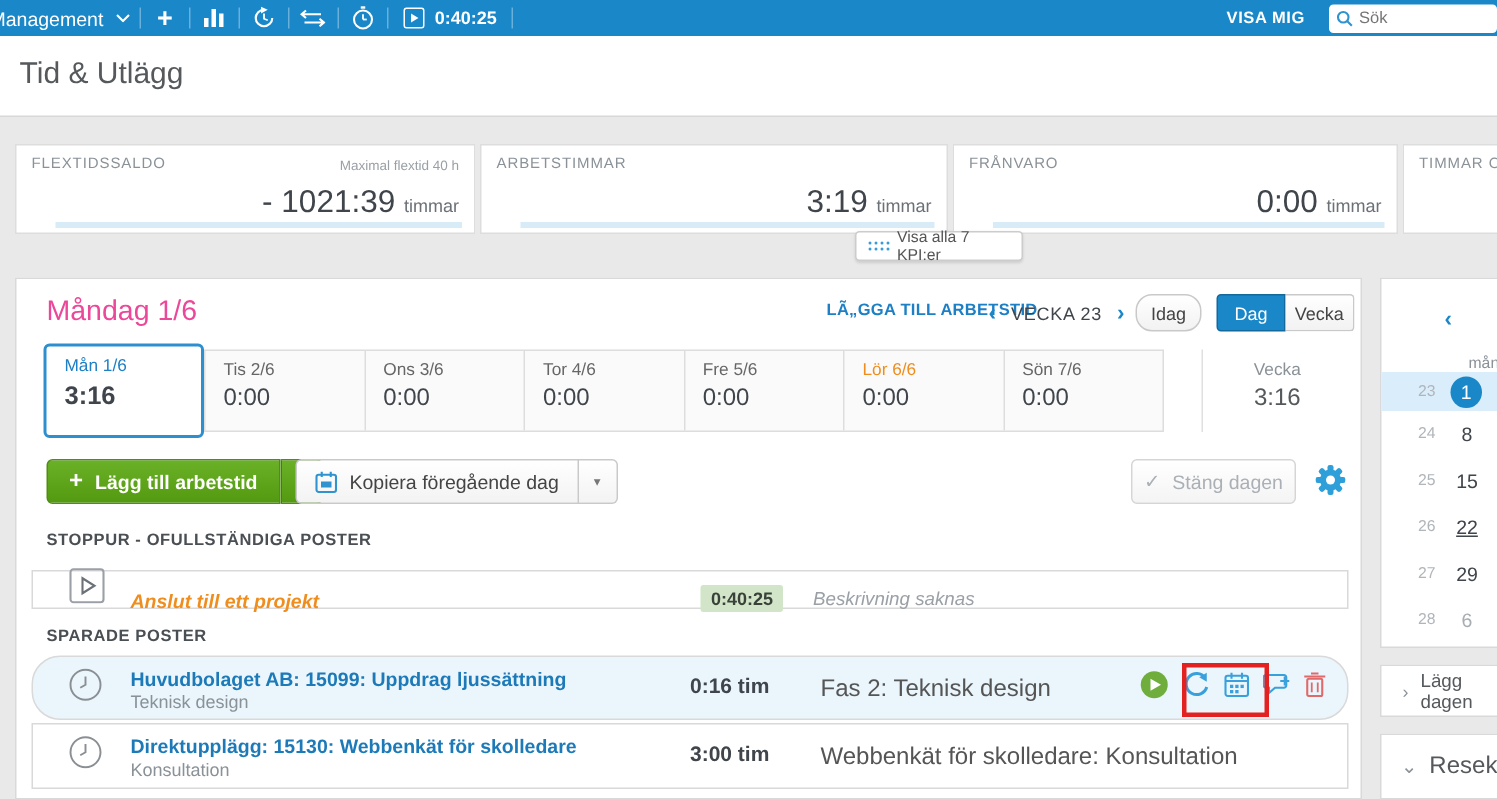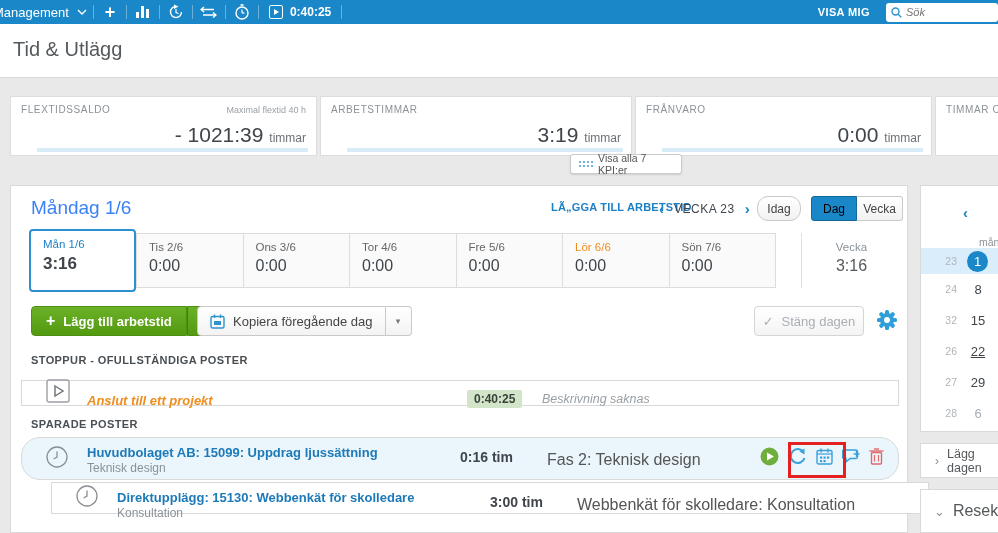--- a/index.html
+++ b/index.html
@@ -15,54 +15,54 @@
   .tb-ic { width:32px; height:24px; display:flex; align-items:center; justify-content:center; font-size:15px; cursor:pointer; }
   .tb-ic svg { display:block; }
   .chartbars { display:flex; align-items:flex-end; gap:2px; height:12px; }
   .chartbars i { display:block; width:3px; background:#fff; }
   .tb-timer { display:flex; align-items:center; gap:7px; padding:0 10px; font-size:12px; font-weight:bold; }
   .playsq { width:14px; height:14px; border:1px solid #fff; border-radius:2px; display:flex; align-items:center; justify-content:center; }
   .playsq i { display:block; width:0; height:0; border-left:5px solid #fff; border-top:3.5px solid transparent; border-bottom:3.5px solid transparent; margin-left:1px; }
   .tb-right { margin-left:auto; display:flex; align-items:center; height:100%; }
   .visamig { font-size:11px; font-weight:bold; letter-spacing:.4px; margin-right:16px; cursor:pointer; }
   .searchbox { width:112px; height:19px; background:#fff; border-radius:3px; display:flex; align-items:center; padding:0 5px; gap:4px; }
-  .searchbox input { border:none; outline:none; width:70px; font-size:11px; font-style:italic; color:#555; background:transparent; font-family:inherit; }
+  .searchbox input { border:none; outline:none; width:70px; font-size:11px; color:#555; background:transparent; font-family:inherit; }
   .green-sliver { position:absolute; left:0; top:25px; width:6px; height:7px; background:#5aa219; }
 
   
   .pagehead { position:absolute; left:0; top:24px; width:998px; height:54px; background:#fff; border-bottom:1px solid #d8d8d8; }
   .pagehead h1 { font-size:20px; font-weight:400; color:#55595c; position:absolute; left:13px; top:14px; }
 
   
   .kpi { position:absolute; top:96px; height:60px; background:#fff; border:1px solid #ddd; }
   .kpi .lbl { position:absolute; left:10px; top:7px; font-size:10px; letter-spacing:.6px; color:#8a9298; }
   .kpi .note { position:absolute; right:10px; top:8px; font-size:9px; color:#9aa0a6; }
   .kpi .valrow { position:absolute; right:10px; top:26px; font-size:21px; color:#3f454b; white-space:nowrap; }
   .kpi .valrow small { font-size:12px; color:#6b7177; }
   .kpi .bar { position:absolute; left:26px; right:8px; bottom:3px; height:4px; background:#d8ecf8; }
   .kpi-btn { position:absolute; left:570px; top:154px; width:112px; height:20px; background:#fff; border:1px solid #ccc; border-radius:3px; box-shadow:0 1px 2px rgba(0,0,0,.12); display:flex; align-items:center; gap:6px; padding:0 8px; font-size:10.5px; color:#555; cursor:pointer; }
   .dotgrid { position:relative; width:14px; height:6px; }
   .dotgrid i { position:absolute; left:0; top:0; width:2px; height:2px; background:#3a9bd5; border-radius:50%;
     box-shadow:4px 0 0 #3a9bd5, 8px 0 0 #3a9bd5, 12px 0 0 #3a9bd5, 0 4px 0 #3a9bd5, 4px 4px 0 #3a9bd5, 8px 4px 0 #3a9bd5, 12px 4px 0 #3a9bd5; }
 
   
   .maincard { position:absolute; left:10px; top:185px; width:898px; height:348px; background:#fff; border:1px solid #d9d9d9; }
-  .daytitle { position:absolute; left:20px; top:11px; font-size:19px; font-weight:400; color:#3b82f6; }
+  .daytitle { position:absolute; left:20px; top:11px; font-size:19px; font-weight:400; color:#ec4899; }
   .ctl { position:absolute; top:15px; font-size:11px; }
   .addlink { left:540px; color:#1d7fc4; font-weight:bold; letter-spacing:.2px; cursor:pointer; }
   .weeknav { left:648px; display:flex; align-items:center; gap:10px; color:#444; }
   .weeknav .chev { color:#1a87c8; font-size:15px; font-weight:bold; cursor:pointer; line-height:1; }
   .weeknav .wk { font-size:12px; letter-spacing:.5px; color:#3f454b; }
   .btn { display:inline-flex; align-items:center; justify-content:center; border:1px solid #c9c9c9; background:linear-gradient(#fff,#f2f2f2); border-radius:3px; font-size:12px; color:#444; cursor:pointer; }
   .idag { position:absolute; left:746px; top:10px; width:44px; height:25px;border-radius:11px; }
   .seg { position:absolute; left:800px; top:10px; display:flex; }
   .seg .btn { border-radius:0; width:46px; height:25px; }
   .seg .btn:first-child { border-radius:3px 0 0 3px; }
   .seg .btn:last-child { border-radius:0 3px 3px 0; border-left:none; }
-  .seg .active { background:#1a87c8; color:#000000; border-color:#14699c; }
+  .seg .active { background:#1a87c8; color:#ffffff; border-color:#14699c; }
 
   
   .tabstrip { position:absolute; left:125px; top:47px; width:640px; height:55px; display:flex; border:1px solid #ddd; background:#fafafa; }
   .dtab { flex:1; border-right:1px solid #ddd; padding:7px 0 0 12px; cursor:pointer; }
   .dtab:last-child { border-right:none; }
   .dtab .dl { font-size:11.5px; color:#666; }
   .dtab .dv { font-size:16px; color:#3f454b; margin-top:4px; }
   .dtab .weekend { color:#ef8e1f; }
   .seltab { position:absolute; left:18px; top:43px; width:107px; height:63px; background:#fff; border:2px solid #2e8fd0; border-radius:4px; padding:7px 0 0 12px; cursor:pointer; z-index:2; }
   .seltab .dl { font-size:11.5px; color:#1d7fc4; }
@@ -361,21 +361,21 @@
             <rect x="2.5" y="4.5" width="10" height="11.5" rx="1" fill="none" stroke="#e06a6a" stroke-width="1.4"></rect>
             <line x1="0.5" y1="3" x2="14.5" y2="3" stroke="#e06a6a" stroke-width="1.4"></line>
             <line x1="5" y1="1" x2="10" y2="1" stroke="#e06a6a" stroke-width="1.4"></line>
             <line x1="5.5" y1="7" x2="5.5" y2="13.5" stroke="#e06a6a" stroke-width="1.2"></line>
             <line x1="9.5" y1="7" x2="9.5" y2="13.5" stroke="#e06a6a" stroke-width="1.2"></line>
           </svg>
       </span>
       <span class="redbox"></span>
     </div>
 
-    <div class="entry" style="top:296px;height:32px;margin-left:30px;">
+    <div class="entry" style="top:296px;height:44px;">
       <span class="rowicon">
         <svg width="22" height="22" viewBox="0 0 22 22">
             <circle cx="11" cy="11" r="10" fill="none" stroke="#8a8f94" stroke-width="1.3"></circle>
             <polyline points="11,5.5 11,11 7.5,13" fill="none" stroke="#8a8f94" stroke-width="1.3"></polyline>
           </svg>
       </span>
       <span class="etitle">Direktupplägg: 15130: Webbenkät för skolledare</span>
       <span class="esub">Konsultation</span>
       <span class="etime">3:00 tim</span>
       <span class="edesc">Webbenkät för skolledare: Konsultation</span>
@@ -388,21 +388,21 @@
 
     <div class="calrow hl" style="top:62px;">
       <span class="wno">23</span>
       <span class="dno sel">1</span>
     </div>
     <div class="calrow" style="top:90px;">
       <span class="wno">24</span>
       <span class="dno">8</span>
     </div>
     <div class="calrow" style="top:121px;">
-      <span class="wno">32</span>
+      <span class="wno">25</span>
       <span class="dno">15</span>
     </div>
     <div class="calrow" style="top:152px;">
       <span class="wno">26</span>
       <span class="dno und">22</span>
     </div>
     <div class="calrow" style="top:183px;">
       <span class="wno">27</span>
       <span class="dno">29</span>
     </div>

